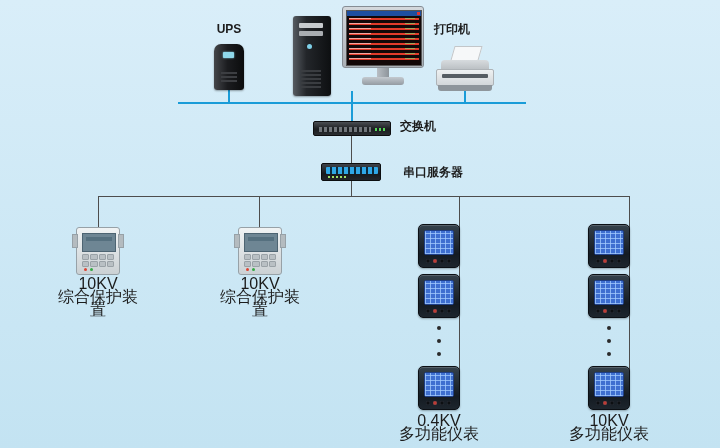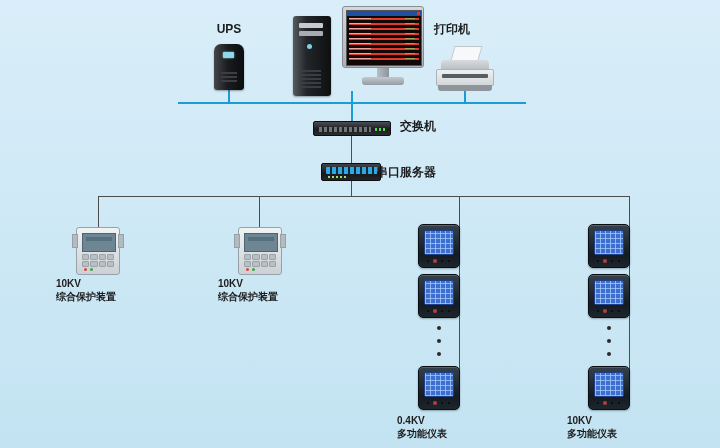--- a/index.html
+++ b/index.html
@@ -4,21 +4,21 @@
 <style>
   html,body{margin:0;padding:0;}
   .stage{
     position:relative;width:720px;height:448px;overflow:hidden;
     background:linear-gradient(180deg,var(--bg-top,#d9eef9) 0%,var(--bg-bottom,#c3e3f2) 100%);
     font-family:"Liberation Sans","DejaVu Sans",sans-serif;
     color:var(--label-color,#1c1c1c);
   }
   .abs{position:absolute;}
   .label{font-size:12px;font-weight:600;color:var(--label-color,#1c1c1c);text-align:center;line-height:14px;white-space:nowrap;}
-  .label2{font-size:10px;font-weight:700;text-align:left;line-height:13px;}
+  .label2{font-size:16px;font-weight:400;text-align:center;line-height:13px;}
   .lbl-line{display:block;}
 
   
   .line-blue{background:var(--bus-blue,#1a9cd8);}
   .line-dark{background:var(--line-dark,#4d4d4d);}
 
   
   .ups{width:30px;height:46px;border-radius:7px 7px 3px 3px;
     background:linear-gradient(90deg,#44464a 0%,#1b1c1f 45%,#0b0c0d 100%);
     box-shadow:0 1px 2px rgba(0,0,0,.35);}
@@ -160,21 +160,21 @@
   <div class="abs switch" style="left:313px;top:121px;">
     <div class="switch-ports"></div>
     <div class="switch-leds"></div>
   </div>
   <div class="abs label" style="left:400px;top:119px;text-align:left;">交换机</div>
 
   <div class="abs serial" style="left:321px;top:163px;">
     <div class="serial-ports"></div>
     <div class="serial-leds"></div>
   </div>
-  <div class="abs label" style="left:376px;top:165px;text-align:left;">串口服务器</div>
+  <div class="abs label" style="left:403px;top:165px;text-align:left;">串口服务器</div>
 
   <div class="abs prot" style="left:76px;top:227px;">
     <div class="prot-screen">
         <div class="prot-screen-inner"></div>
       </div>
     <div class="prot-btns">
       <div class="prot-btn"></div>
         <div class="prot-btn"></div>
         <div class="prot-btn"></div>
         <div class="prot-btn"></div>

